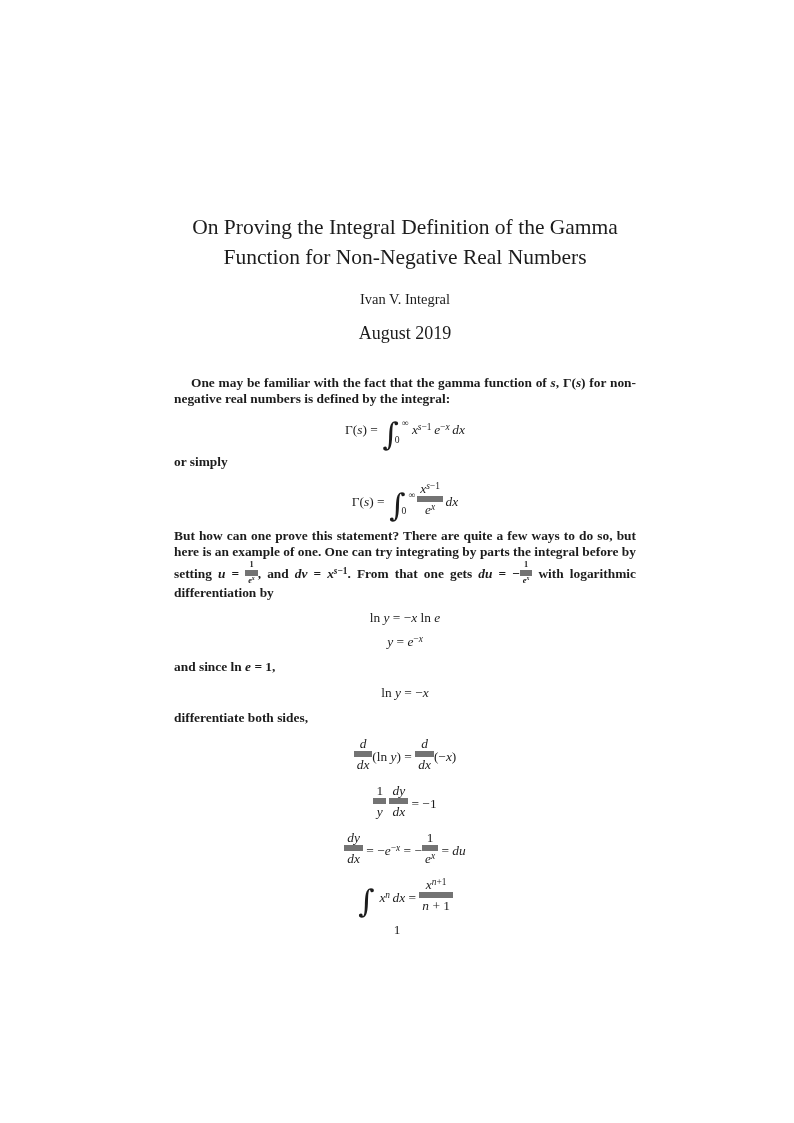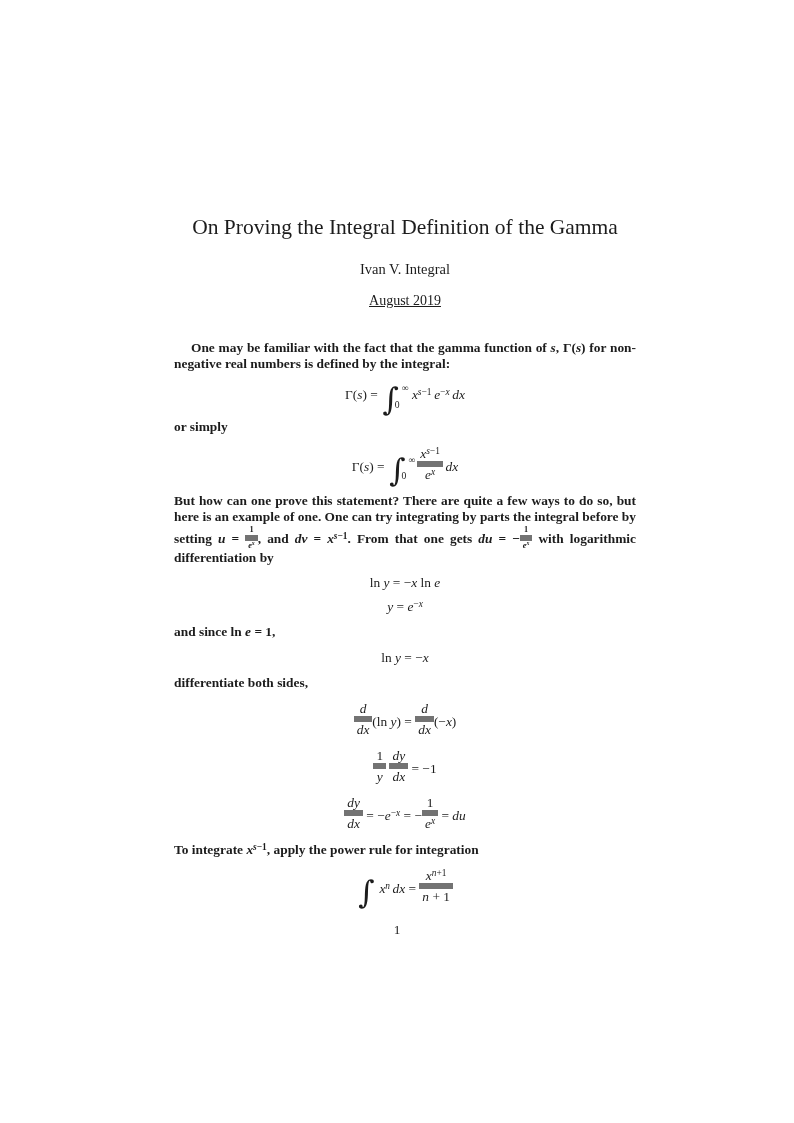--- a/index.html
+++ b/index.html
@@ -5,21 +5,21 @@
   html,body{margin:0;padding:0;}
   body{
     width:794px;height:1123px;background:#ffffff;color:#1c1c1c;
     font-family:"Liberation Serif","DejaVu Serif",serif;
     overflow:hidden;
   }
   .page{position:relative;width:794px;height:813px;background:#fff;}
   .doc{position:absolute;left:174px;top:0;width:462px;}
   .title{padding-top:212px;text-align:center;font-size:21.5px;line-height:30px;white-space:nowrap;}
   .author{margin-top:19px;text-align:center;font-size:14.5px;}
-  .date{margin-top:15px;text-align:center;font-size:14px;text-decoration:underline;}
+  .date{margin-top:15px;text-align:center;font-size:18px;}
   .content{margin-top:31px;font-size:13.4px;line-height:16.4px;}
   .para{text-align:justify;margin:0;font-weight:bold;}
   .para.indent{text-indent:17px;}
   .display-math{text-align:center;margin:10px 0;line-height:1.05;}
   .mtxt{white-space:pre-wrap;}
   .mit{font-style:italic;white-space:pre-wrap;}
   .msup{font-size:0.7em;position:relative;top:-0.42em;line-height:0;white-space:nowrap;}
   .mfrac{display:inline-block;text-align:center;vertical-align:-0.62em;line-height:1.15;}
   .mnum{display:block;padding:0 3px;}
   .mden{display:block;border-top:6px solid #737373;padding:0 3px;}
@@ -34,20 +34,21 @@
   .msp{display:inline-block;}
   .pagenum{position:absolute;left:0;right:0;top:922px;text-align:center;font-size:13.4px;}
 </style>
 </head>
 <body>
 
 <div class="page">
   <div class="doc">
     <div class="title">
       <div>On Proving the Integral Definition of the Gamma</div>
+      <div>Function for Non-Negative Real Numbers</div>
     </div>
     <div class="author">Ivan V. Integral</div>
     <div class="date">August 2019</div>
     <div class="content">
         <div class="para indent"><span class="mtxt">One may be familiar with the fact that the gamma function of </span><span class="mit">s</span><span class="mtxt">, Γ(</span><span class="mit">s</span><span class="mtxt">) for non-negative real numbers is defined by the integral:</span></div>
         <div class="display-math"><span class="mtxt">Γ(</span><span class="mit">s</span><span class="mtxt">) = </span><span class="mint"><span class="mint-sign">∫</span><span class="mint-lims">
               <span class="mint-hi"><span class="mtxt">∞</span></span>
               <span class="mint-lo"><span class="mtxt">0</span></span>
             </span></span><span class="msp" style="width: 0.25em;"></span><span class="mit">x</span><span class="msup"><span class="mit">s</span><span class="mtxt">−1</span></span><span class="msp" style="width: 0.2em;"></span><span class="mit">e</span><span class="msup"><span class="mtxt">−</span><span class="mit">x</span></span><span class="msp" style="width: 0.2em;"></span><span class="mit">dx</span></div>
         <div class="para"><span class="mtxt">or simply</span></div>
@@ -57,18 +58,17 @@
             </span></span><span class="msp" style="width: 0.15em;"></span><span class="mfrac"><span class="mnum"><span class="mit">x</span><span class="msup"><span class="mit">s</span><span class="mtxt">−1</span></span></span><span class="mden"><span class="mit">e</span><span class="msup"><span class="mit">x</span></span></span></span><span class="msp" style="width: 0.2em;"></span><span class="mit">dx</span></div>
         <div class="para"><span class="mtxt">But how can one prove this statement? There are quite a few ways to do so, but here is an example of one. One can try integrating by parts the integral before by setting </span><span class="mit">u</span><span class="mtxt"> = </span><span class="mfrac small"><span class="mnum"><span class="mtxt">1</span></span><span class="mden"><span class="mit">e</span><span class="msup"><span class="mit">x</span></span></span></span><span class="mtxt">, and </span><span class="mit">dv</span><span class="mtxt"> = </span><span class="mit">x</span><span class="msup"><span class="mit">s</span><span class="mtxt">−1</span></span><span class="mtxt">. From that one gets </span><span class="mit">du</span><span class="mtxt"> = −</span><span class="mfrac small"><span class="mnum"><span class="mtxt">1</span></span><span class="mden"><span class="mit">e</span><span class="msup"><span class="mit">x</span></span></span></span><span class="mtxt"> with logarithmic differentiation by</span></div>
         <div class="display-math"><span class="mtxt">ln </span><span class="mit">y</span><span class="mtxt"> = −</span><span class="mit">x</span><span class="mtxt"> ln </span><span class="mit">e</span></div>
         <div class="display-math"><span class="mit">y</span><span class="mtxt"> = </span><span class="mit">e</span><span class="msup"><span class="mtxt">−</span><span class="mit">x</span></span></div>
         <div class="para"><span class="mtxt">and since ln </span><span class="mit">e</span><span class="mtxt"> = 1,</span></div>
         <div class="display-math"><span class="mtxt">ln </span><span class="mit">y</span><span class="mtxt"> = −</span><span class="mit">x</span></div>
         <div class="para"><span class="mtxt">differentiate both sides,</span></div>
         <div class="display-math"><span class="mfrac"><span class="mnum"><span class="mit">d</span></span><span class="mden"><span class="mit">dx</span></span></span><span class="mtxt">(ln </span><span class="mit">y</span><span class="mtxt">) = </span><span class="mfrac"><span class="mnum"><span class="mit">d</span></span><span class="mden"><span class="mit">dx</span></span></span><span class="mtxt">(−</span><span class="mit">x</span><span class="mtxt">)</span></div>
         <div class="display-math"><span class="mfrac"><span class="mnum"><span class="mtxt">1</span></span><span class="mden"><span class="mit">y</span></span></span><span class="msp" style="width: 0.25em;"></span><span class="mfrac"><span class="mnum"><span class="mit">dy</span></span><span class="mden"><span class="mit">dx</span></span></span><span class="mtxt"> = −1</span></div>
         <div class="display-math"><span class="mfrac"><span class="mnum"><span class="mit">dy</span></span><span class="mden"><span class="mit">dx</span></span></span><span class="mtxt"> = −</span><span class="mit">e</span><span class="msup"><span class="mtxt">−</span><span class="mit">x</span></span><span class="mtxt"> = −</span><span class="mfrac"><span class="mnum"><span class="mtxt">1</span></span><span class="mden"><span class="mit">e</span><span class="msup"><span class="mit">x</span></span></span></span><span class="mtxt"> = </span><span class="mit">du</span></div>
-        <div class="para"><span class="mtxt">To integrate </span><span class="mit">x</span><span class="msup"><span class="mit">s</span><span class="mtxt">−1</span></span><span class="mtxt">, apply the power rule for integration</span></div>
         <div class="display-math"><span class="mint"><span class="mint-sign">∫</span></span><span class="msp" style="width: 0.15em;"></span><span class="mit">x</span><span class="msup"><span class="mit">n</span></span><span class="msp" style="width: 0.18em;"></span><span class="mit">dx</span><span class="mtxt"> = </span><span class="mfrac"><span class="mnum"><span class="mit">x</span><span class="msup"><span class="mit">n</span><span class="mtxt">+1</span></span></span><span class="mden"><span class="mit">n</span><span class="mtxt"> + 1</span></span></span></div>
       </div>
   </div>
   <div class="pagenum">1</div>
 </div>
 
 </body></html>

